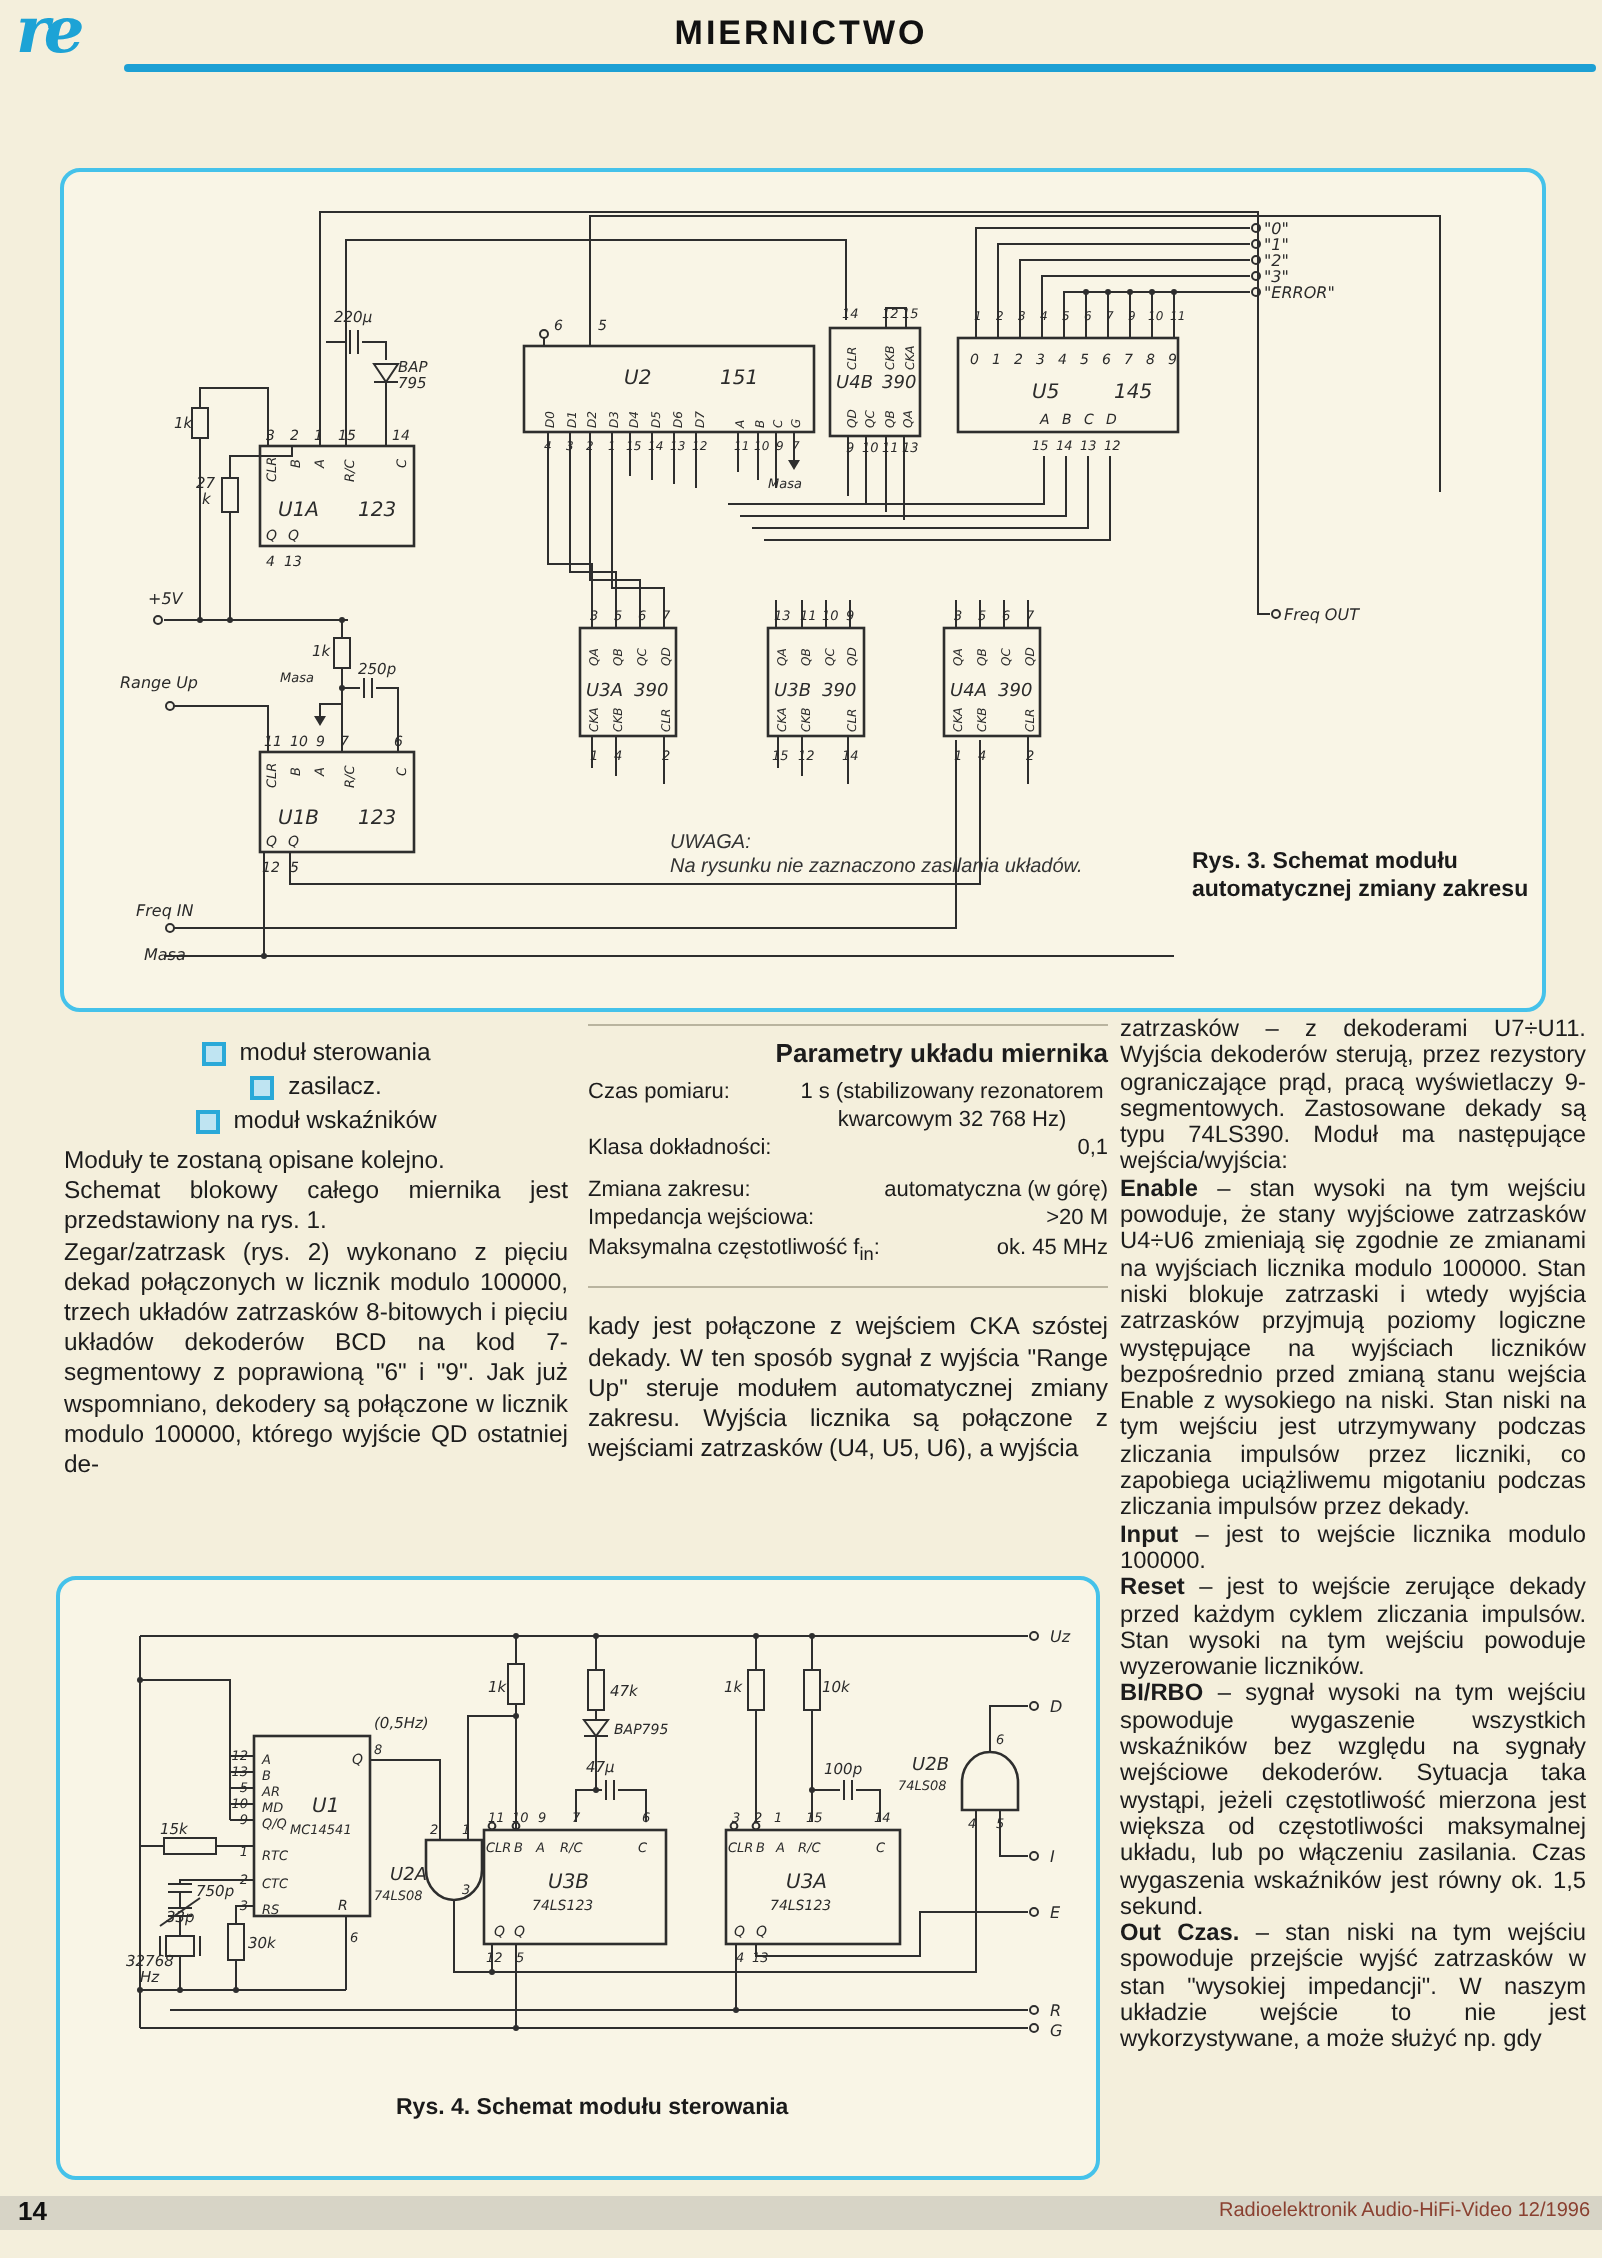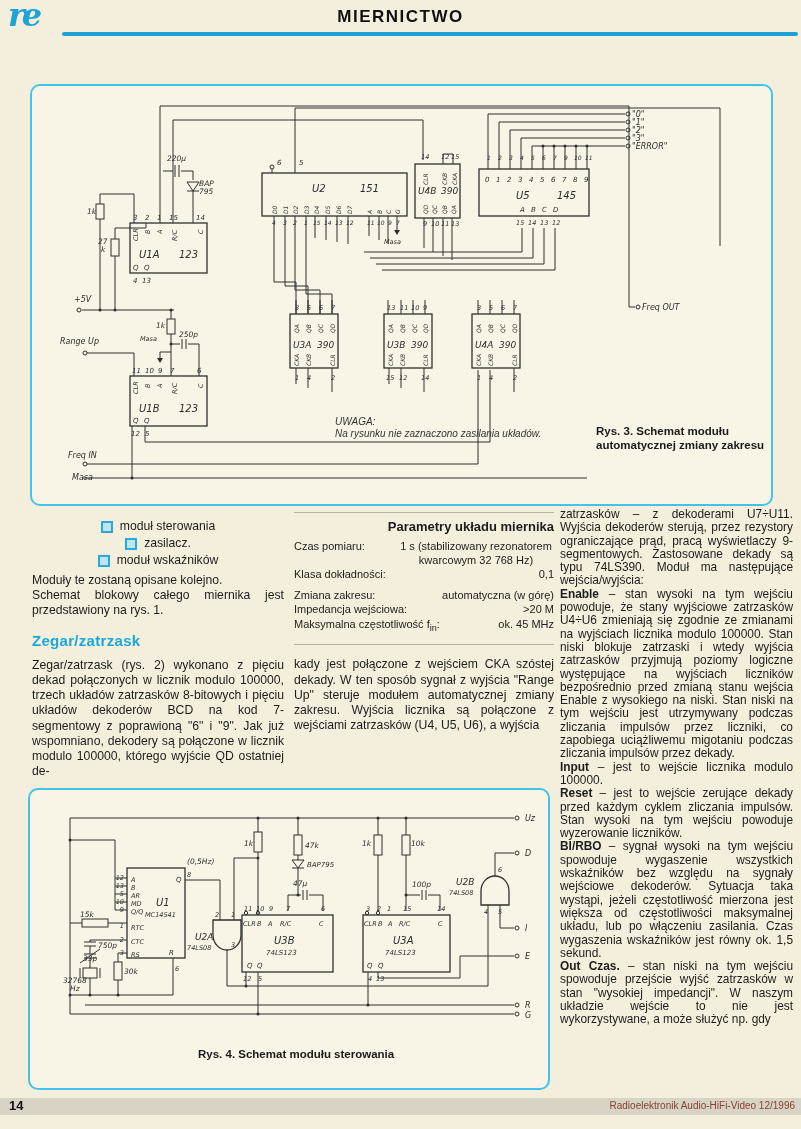--- a/index.html
+++ b/index.html
@@ -359,21 +359,20 @@
     <div class="bullet-row">
         <span class="sq"></span>
         <span>zasilacz.</span>
       </div>
     <div class="bullet-row">
         <span class="sq"></span>
         <span>moduł wskaźników</span>
       </div>
     <p class="mt">Moduły te zostaną opisane kolejno.</p>
     <p>Schemat blokowy całego miernika jest przedstawiony na rys. 1.</p>
-    <div class="heading">Zegar/zatrzask</div>
     <p>Zegar/zatrzask (rys. 2) wykonano z pięciu dekad połączonych w licznik modulo 100000, trzech układów zatrzasków 8-bitowych i pięciu układów dekoderów BCD na kod 7-segmentowy z poprawioną "6" i "9". Jak już wspomniano, dekodery są połączone w licznik modulo 100000, którego wyjście QD ostatniej de-</p>
   </div>
 
   <div class="colM">
     <div class="pbox">
       <div class="ptitle">Parametry układu miernika</div>
       <div class="prow">
           <span class="plabel">Czas pomiaru:</span>
           <span class="pvalue">1 s (stabilizowany rezonatorem kwarcowym 32 768 Hz)</span>
         </div>

